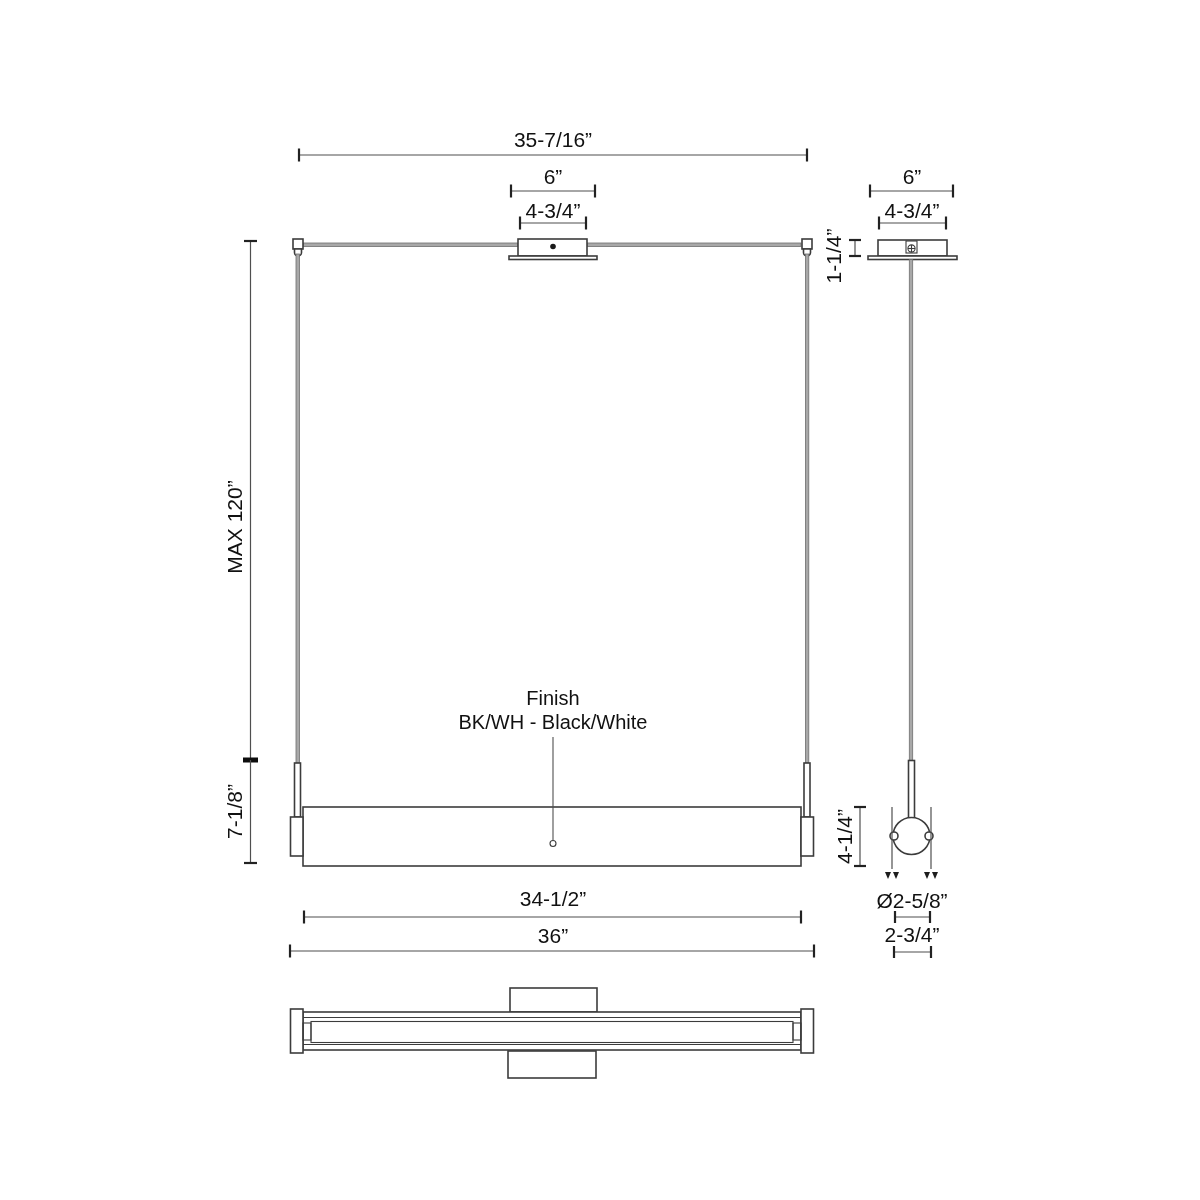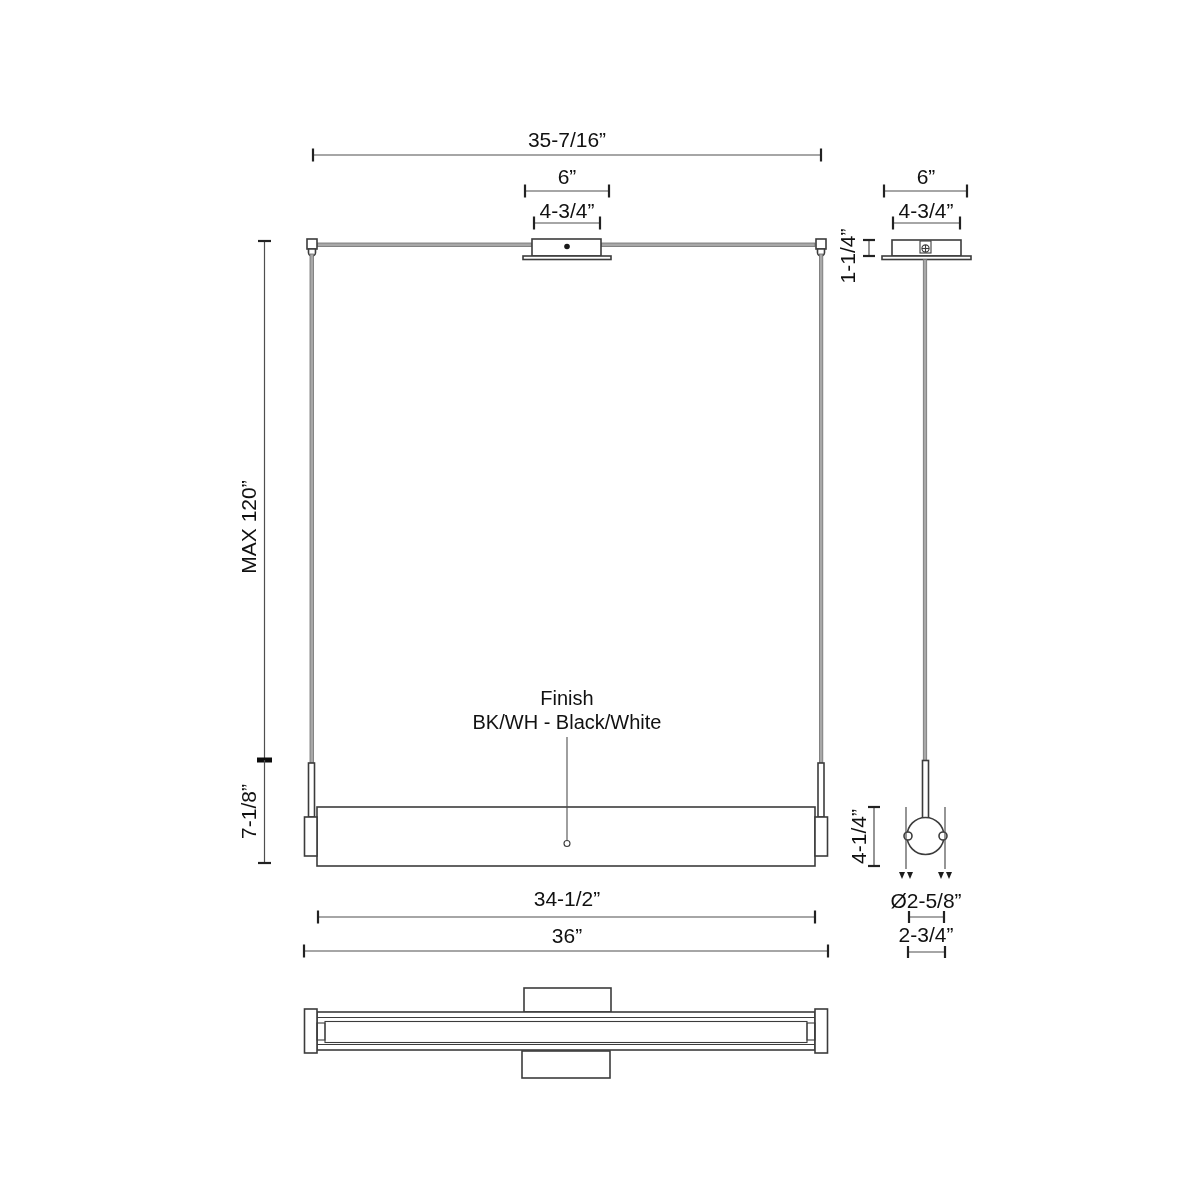--- a/index.html
+++ b/index.html
@@ -7,21 +7,20 @@
     --c-dim:#4f4f4f;
     --c-text:#111111;
     --c-cable:#a8a8a8;
     --c-cable-edge:#6e6e6e;
     --c-bg:#ffffff;
   }
   html,body{margin:0;padding:0;background:var(--c-bg);}
   .canvas{
     position:relative;width:1152px;height:1200px;background:var(--c-bg);
     font-family:"Liberation Sans", sans-serif;
-    padding-left:14px;
   }
   svg{display:block;}
   text{
     font-family:"Liberation Sans", sans-serif;
     font-size:21px;
     fill:var(--c-text);
     text-anchor:middle;
   }
   .note-text{font-size:20px;}
   .outline{fill:#ffffff;stroke:var(--c-outline);stroke-width:1.6;}

